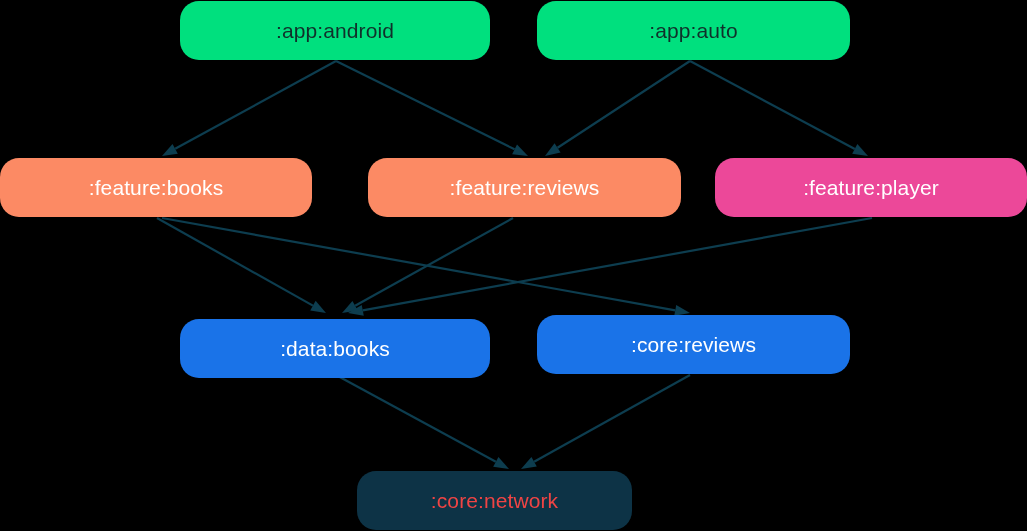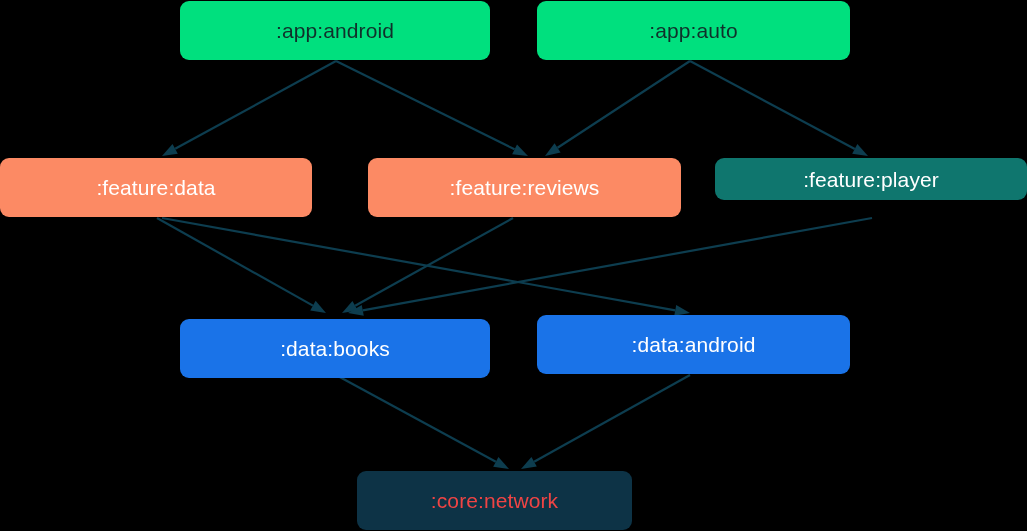--- a/index.html
+++ b/index.html
@@ -19,21 +19,21 @@
     position: absolute;
     left: 0;
     top: 0;
     width: 1027px;
     height: 531px;
     pointer-events: none;
   }
   .node {
     position: absolute;
     box-sizing: border-box;
-    border-radius: 9px;
+    border-radius: 19px;
     display: flex;
     align-items: center;
     justify-content: center;
     font-size: 21px;
     letter-spacing: 0.1px;
     white-space: nowrap;
     z-index: 2;
   }
   .node-label {
     display: block;
@@ -89,32 +89,32 @@
     </svg>
 
   <div id="node-layer">
       <div class="node" style="left: 180px; top: 1px; width: 310px; height: 59px; background: rgb(0, 224, 126); color: rgb(16, 48, 43);">
         <span class="node-label">:app:android</span>
       </div>
       <div class="node" style="left: 537px; top: 1px; width: 313px; height: 59px; background: rgb(0, 224, 126); color: rgb(16, 48, 43);">
         <span class="node-label">:app:auto</span>
       </div>
       <div class="node" style="left: 0px; top: 158px; width: 312px; height: 59px; background: rgb(252, 138, 100); color: rgb(255, 255, 255);">
-        <span class="node-label">:feature:data</span>
+        <span class="node-label">:feature:books</span>
       </div>
       <div class="node" style="left: 357px; top: 158px; width: 313px; height: 59px; background: rgb(252, 138, 100); color: rgb(255, 255, 255); margin-left: 11px;">
         <span class="node-label">:feature:reviews</span>
       </div>
-      <div class="node" style="left: 715px; top: 158px; width: 312px; height: 42px; background: #0f766e; color: rgb(255, 255, 255);">
+      <div class="node" style="left: 715px; top: 158px; width: 312px; height: 59px; background: #ec4899; color: rgb(255, 255, 255);">
         <span class="node-label">:feature:player</span>
       </div>
       <div class="node" style="left: 180px; top: 319px; width: 310px; height: 59px; background: rgb(26, 115, 232); color: rgb(255, 255, 255);">
         <span class="node-label">:data:books</span>
       </div>
       <div class="node" style="left: 537px; top: 315px; width: 313px; height: 59px; background: rgb(26, 115, 232); color: rgb(255, 255, 255);">
-        <span class="node-label">:data:android</span>
+        <span class="node-label">:core:reviews</span>
       </div>
       <div class="node" style="left: 357px; top: 471px; width: 275px; height: 59px; background: rgb(13, 51, 70); color: #ef4444;">
         <span class="node-label">:core:network</span>
       </div>
     </div>
 
 </div>
 
 </body></html>

